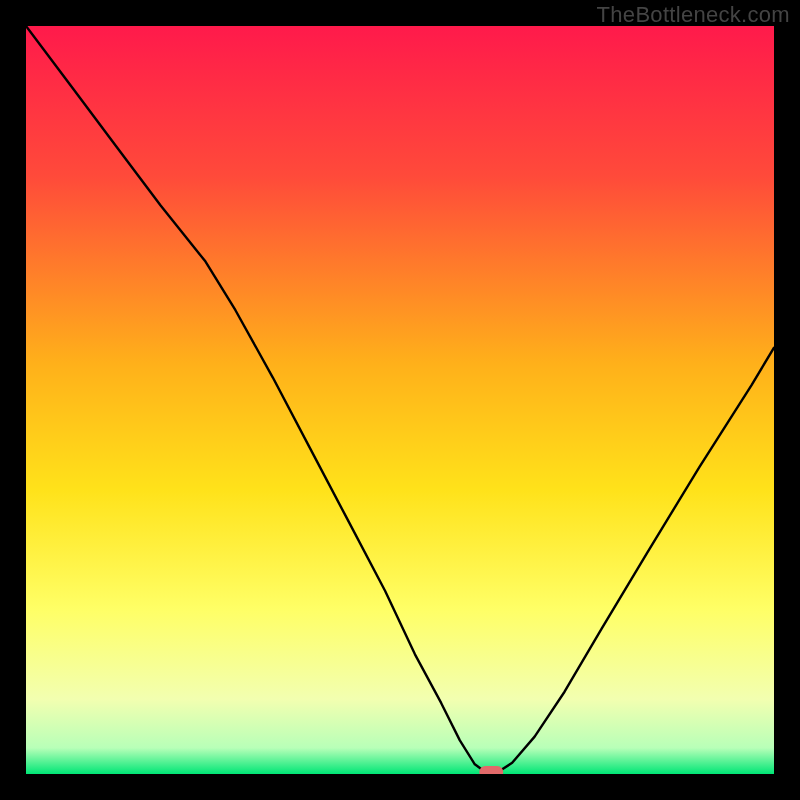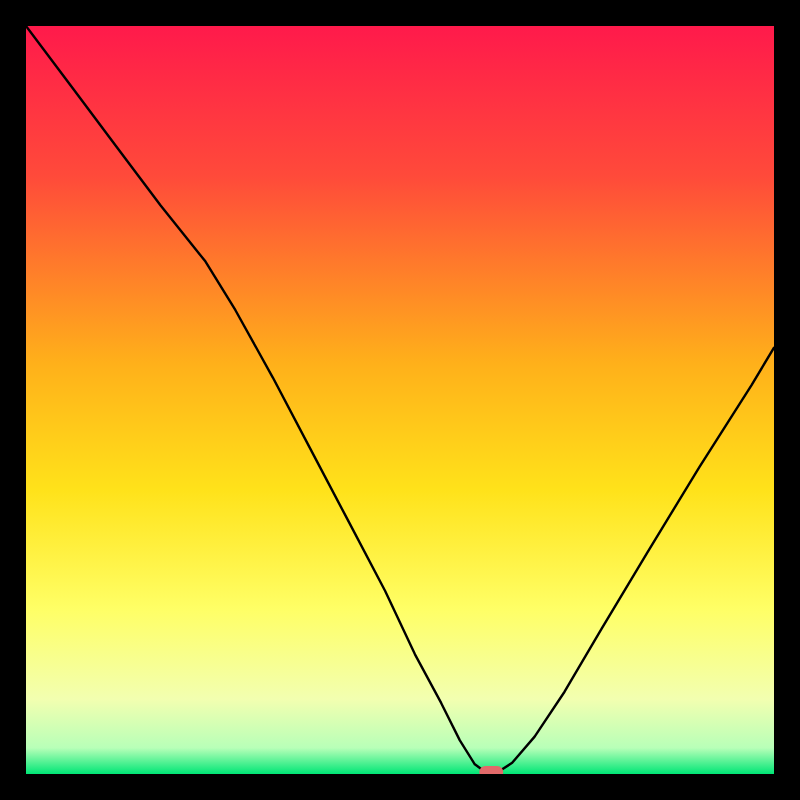--- a/index.html
+++ b/index.html
@@ -37,20 +37,21 @@
   .plot-area svg {
     display: block;
     width: 100%;
     height: 100%;
   }
 </style>
 </head>
 <body>
 
 <div class="frame">
+  <div class="watermark">TheBottleneck.com</div>
 
   <div class="plot-area">
     <svg id="chart-svg" viewBox="0 0 748 748" preserveAspectRatio="none">
       <defs>
         <linearGradient id="bg-grad" x1="0" y1="0" x2="0" y2="1">
             <stop offset="0.00%" stop-color="#ff1a4b"></stop>
             <stop offset="20.00%" stop-color="#ff4a3a"></stop>
             <stop offset="45.00%" stop-color="#ffb01a"></stop>
             <stop offset="62.00%" stop-color="#ffe21a"></stop>
             <stop offset="78.00%" stop-color="#ffff66"></stop>

